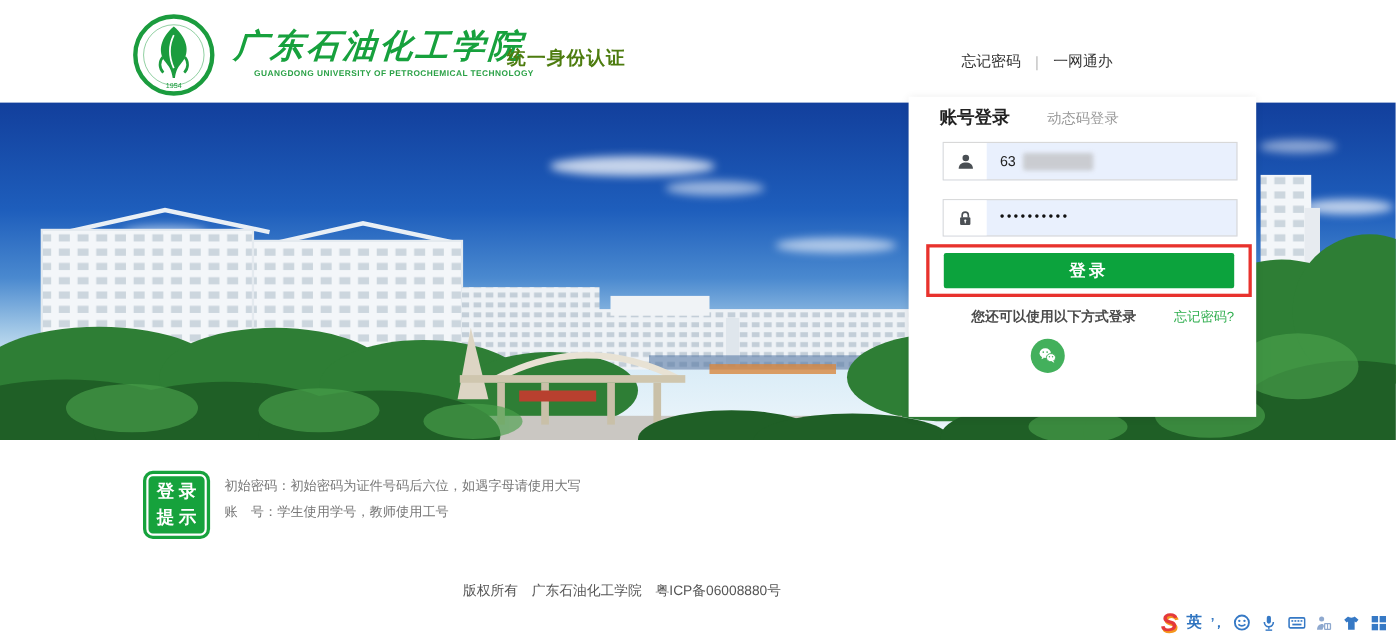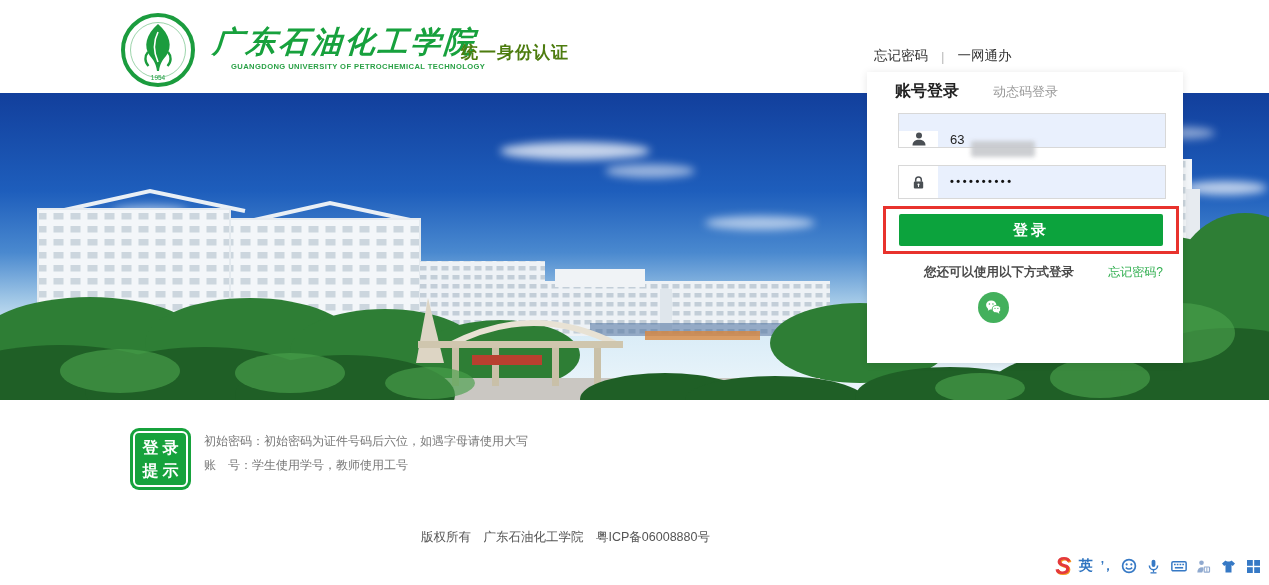--- a/index.html
+++ b/index.html
@@ -18,28 +18,28 @@
   .header-links { position:absolute; left:874px; top:47px; display:flex; align-items:center; gap:13px;
                   font-size:13.5px; color:#333; }
   .header-links .sep { color:#bbb; }
   .header-links a { color:#333; text-decoration:none; cursor:pointer; }
 
   
   .banner { position:absolute; top:93px; left:0; width:1269px; height:307px; overflow:hidden; }
   .banner svg { display:block; width:100%; height:100%; }
 
   
-  .login-card { position:absolute; left:826px; top:72px; width:316px; height:291px; background:#fff;
-                box-shadow:0 1px 8px rgba(0,0,0,.10);margin-left:41px; }
+  .login-card { position:absolute; left:826px; top:88px; width:316px; height:291px; background:#fff;
+                box-shadow:0 1px 8px rgba(0,0,0,.10); }
   .tabs { position:absolute; top:9px; left:28px; display:flex; align-items:baseline; gap:34px; }
   .tab-active { font-size:16px; font-weight:bold; color:#222; cursor:pointer; }
   .tab-inactive { font-size:13px; color:#999; cursor:pointer;text-align:right; }
   .field { position:absolute; left:31px; width:268px; height:35px; border:1px solid #d8d8d8; background:#e9f0fd;
            display:flex; align-items:stretch; cursor:text; }
-  .field-user { top:41px;align-items:flex-end; }
+  .field-user { top:41px; }
   .field-pass { top:93px; height:34px; }
   .field-icon { width:39px; background:#fff; display:flex; align-items:center; justify-content:center; flex:0 0 39px; }
   .field-value { flex:1; display:flex; align-items:center; padding-left:12px; font-size:13px; color:#222; position:relative; }
   .blur-patch { position:absolute; left:33px; top:9px; width:64px; height:16px; background:#c7c9cd;
                 border-radius:2px; filter:blur(2px); opacity:.9; }
   .pass-dots { font-size:11px; font-weight:bold; letter-spacing:2.5px; color:#111; margin-top:-3px; }
   .red-annotation { position:absolute; left:16px; top:134px; width:296px; height:48px; border:3px solid #e8322d;
                     padding:5px 13px; }
   .login-btn { width:100%; height:100%; background:#0ca33d; border:none; border-radius:2px; color:#fff;
                font-size:15px; font-weight:bold; letter-spacing:3px; cursor:pointer;

